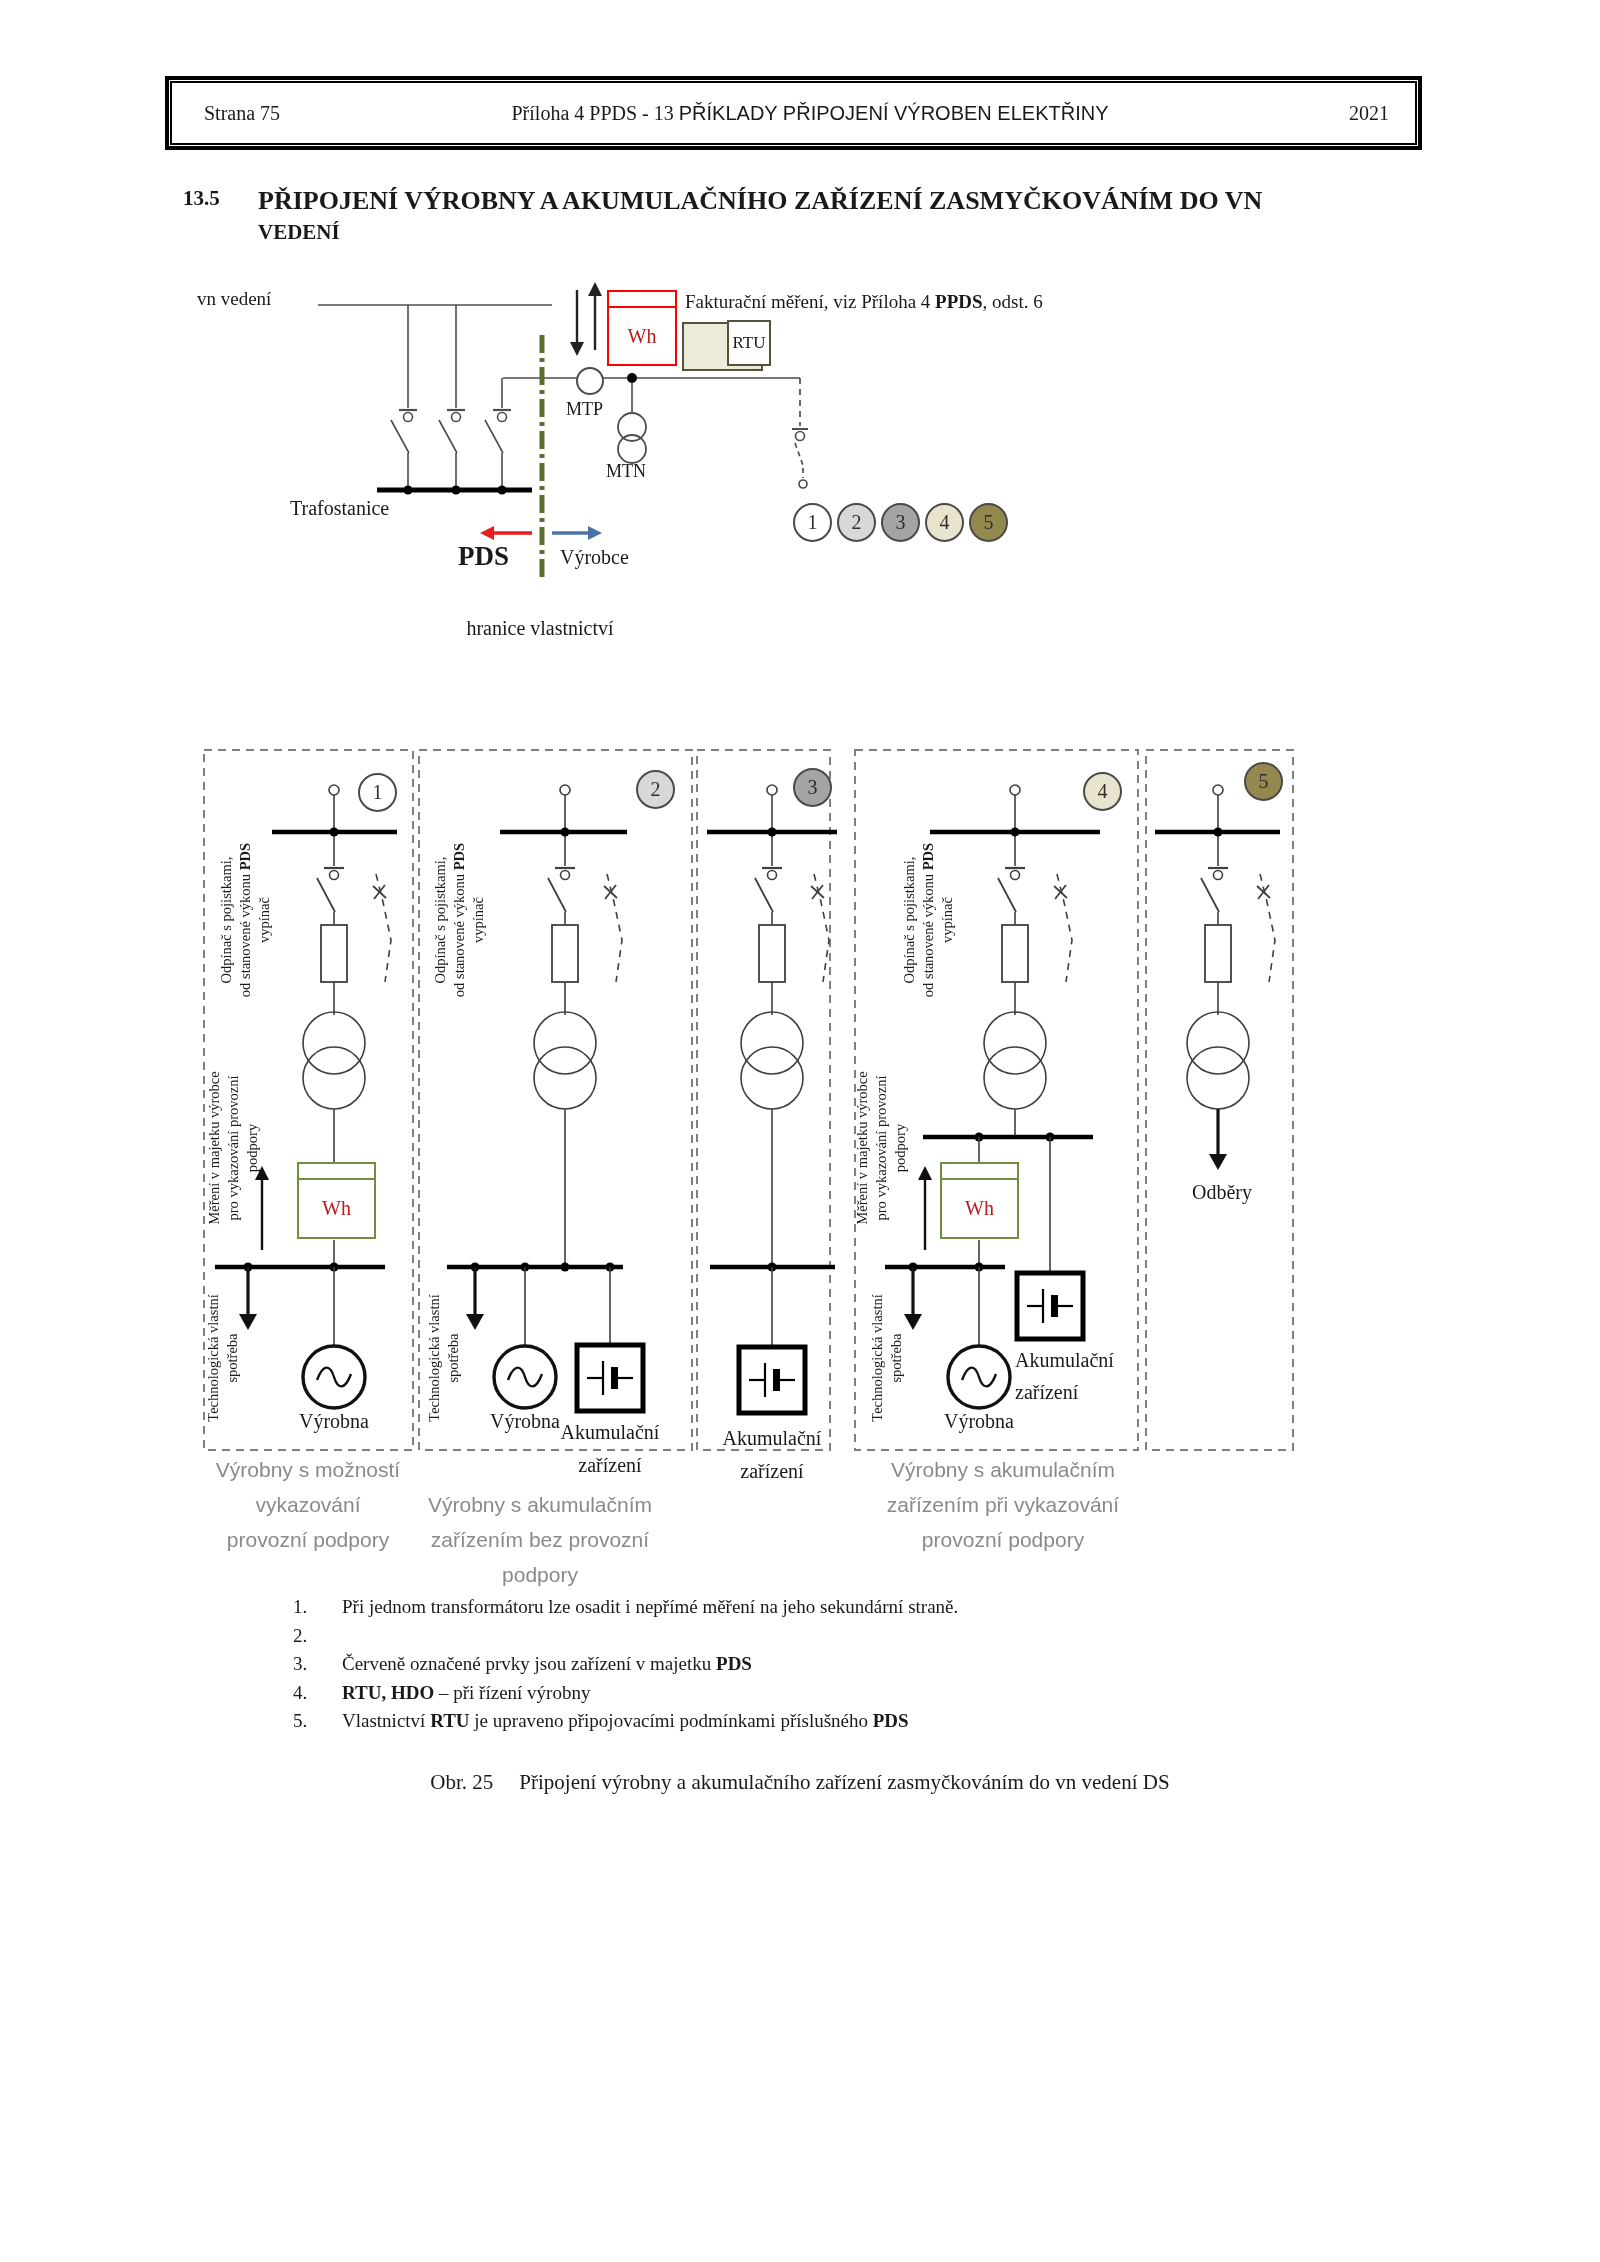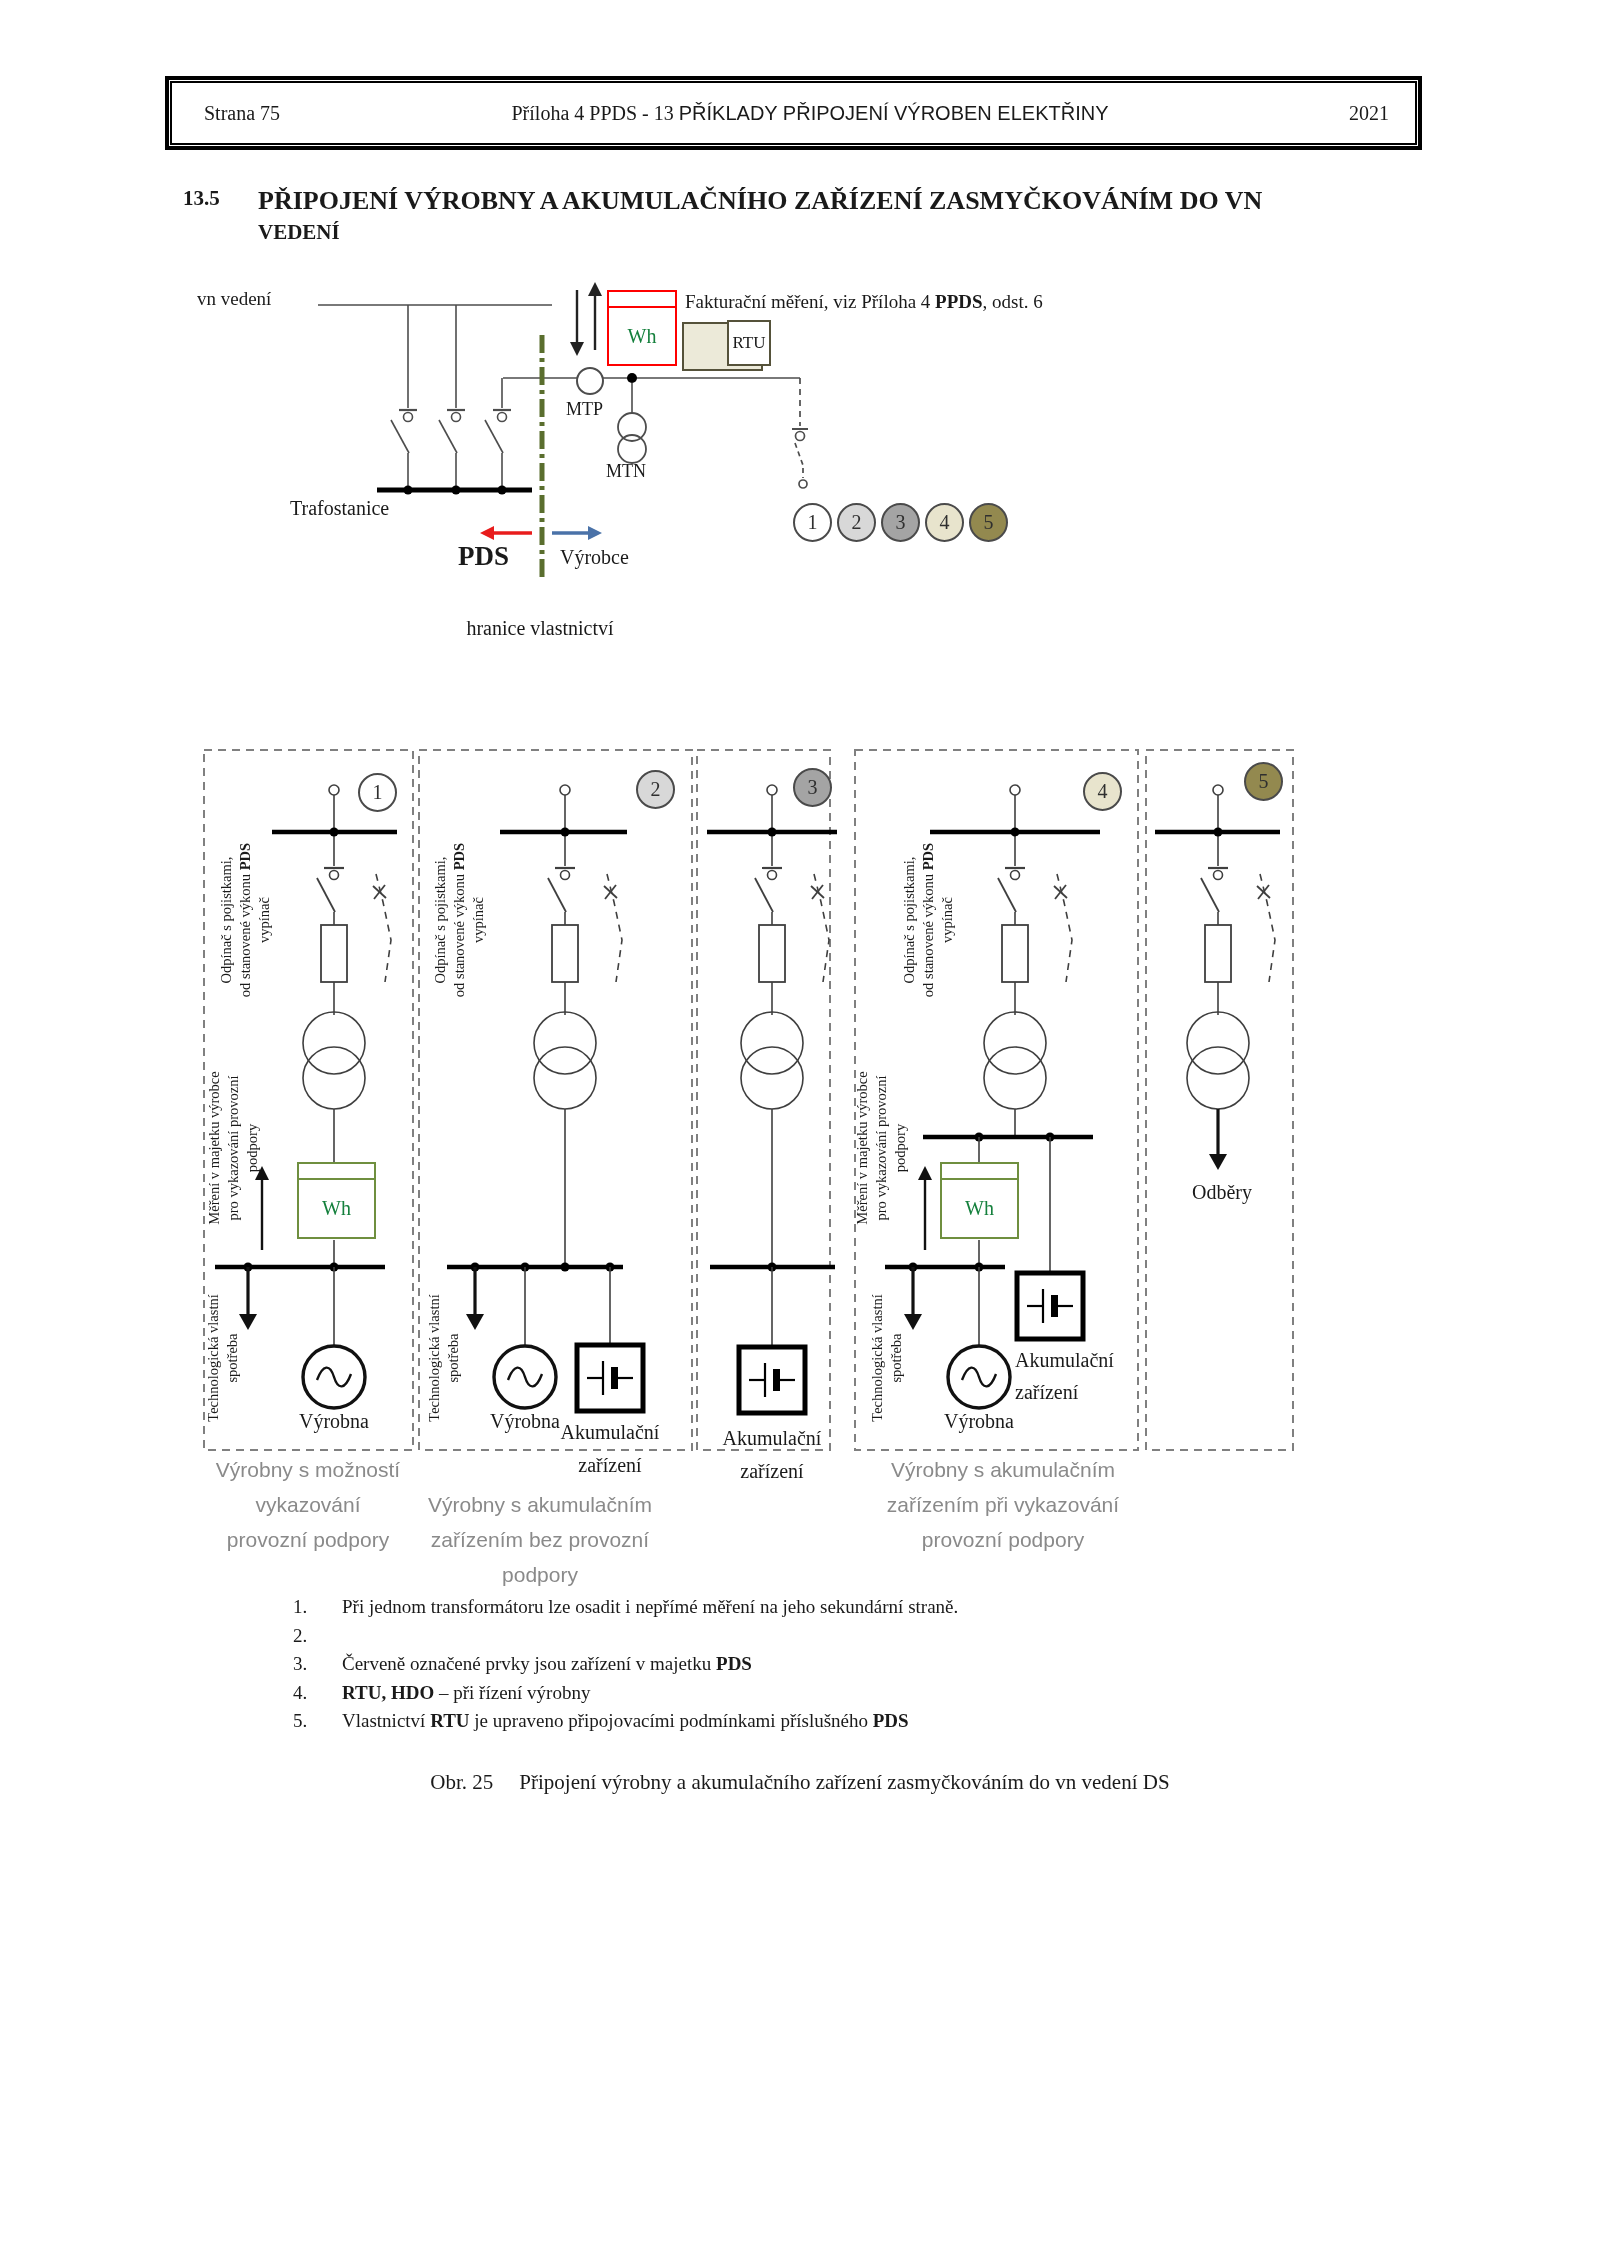--- a/index.html
+++ b/index.html
@@ -16,21 +16,21 @@
   .sec-num{position:absolute;left:183px;top:186px;font-weight:bold;font-size:21px;}
   .sec-l1{position:absolute;left:258px;top:186px;font-weight:bold;font-size:26px;white-space:nowrap;}
   .sec-l2{position:absolute;left:258px;top:220px;font-weight:bold;font-size:21px;}
   .lbl{position:absolute;font-size:19px;white-space:nowrap;}
   .lbl-c{text-align:center;}
   .rot{position:absolute;transform:rotate(-90deg);font-size:14.5px;line-height:19px;
        text-align:center;white-space:nowrap;}
   .meter{position:absolute;display:flex;flex-direction:column;}
   .meter .strip{height:14px;}
   .meter .body{flex:1;display:flex;align-items:center;justify-content:center;
-               font-size:20px;color:#15803d;}
+               font-size:20px;color:#b91c1c;}
   .badge{position:absolute;width:35px;height:35px;border-radius:50%;border:2px solid #4a4a4a;
          display:flex;align-items:center;justify-content:center;font-size:20px;color:#2f2f2f;}
   .smallbox{position:absolute;display:flex;flex-direction:column;align-items:center;
             font-family:"Liberation Serif", serif;}
   .cap{position:absolute;font-family:"Liberation Sans", sans-serif;color:#8a8a8a;
        font-size:21px;line-height:35px;text-align:center;}
   .notes{position:absolute;left:293px;top:1593px;font-size:19px;line-height:28.5px;}
   .note-row{display:flex;}
   .note-num{width:49px;}
   .figcap{position:absolute;left:0;top:1770px;width:1600px;text-align:center;font-size:21px;}

